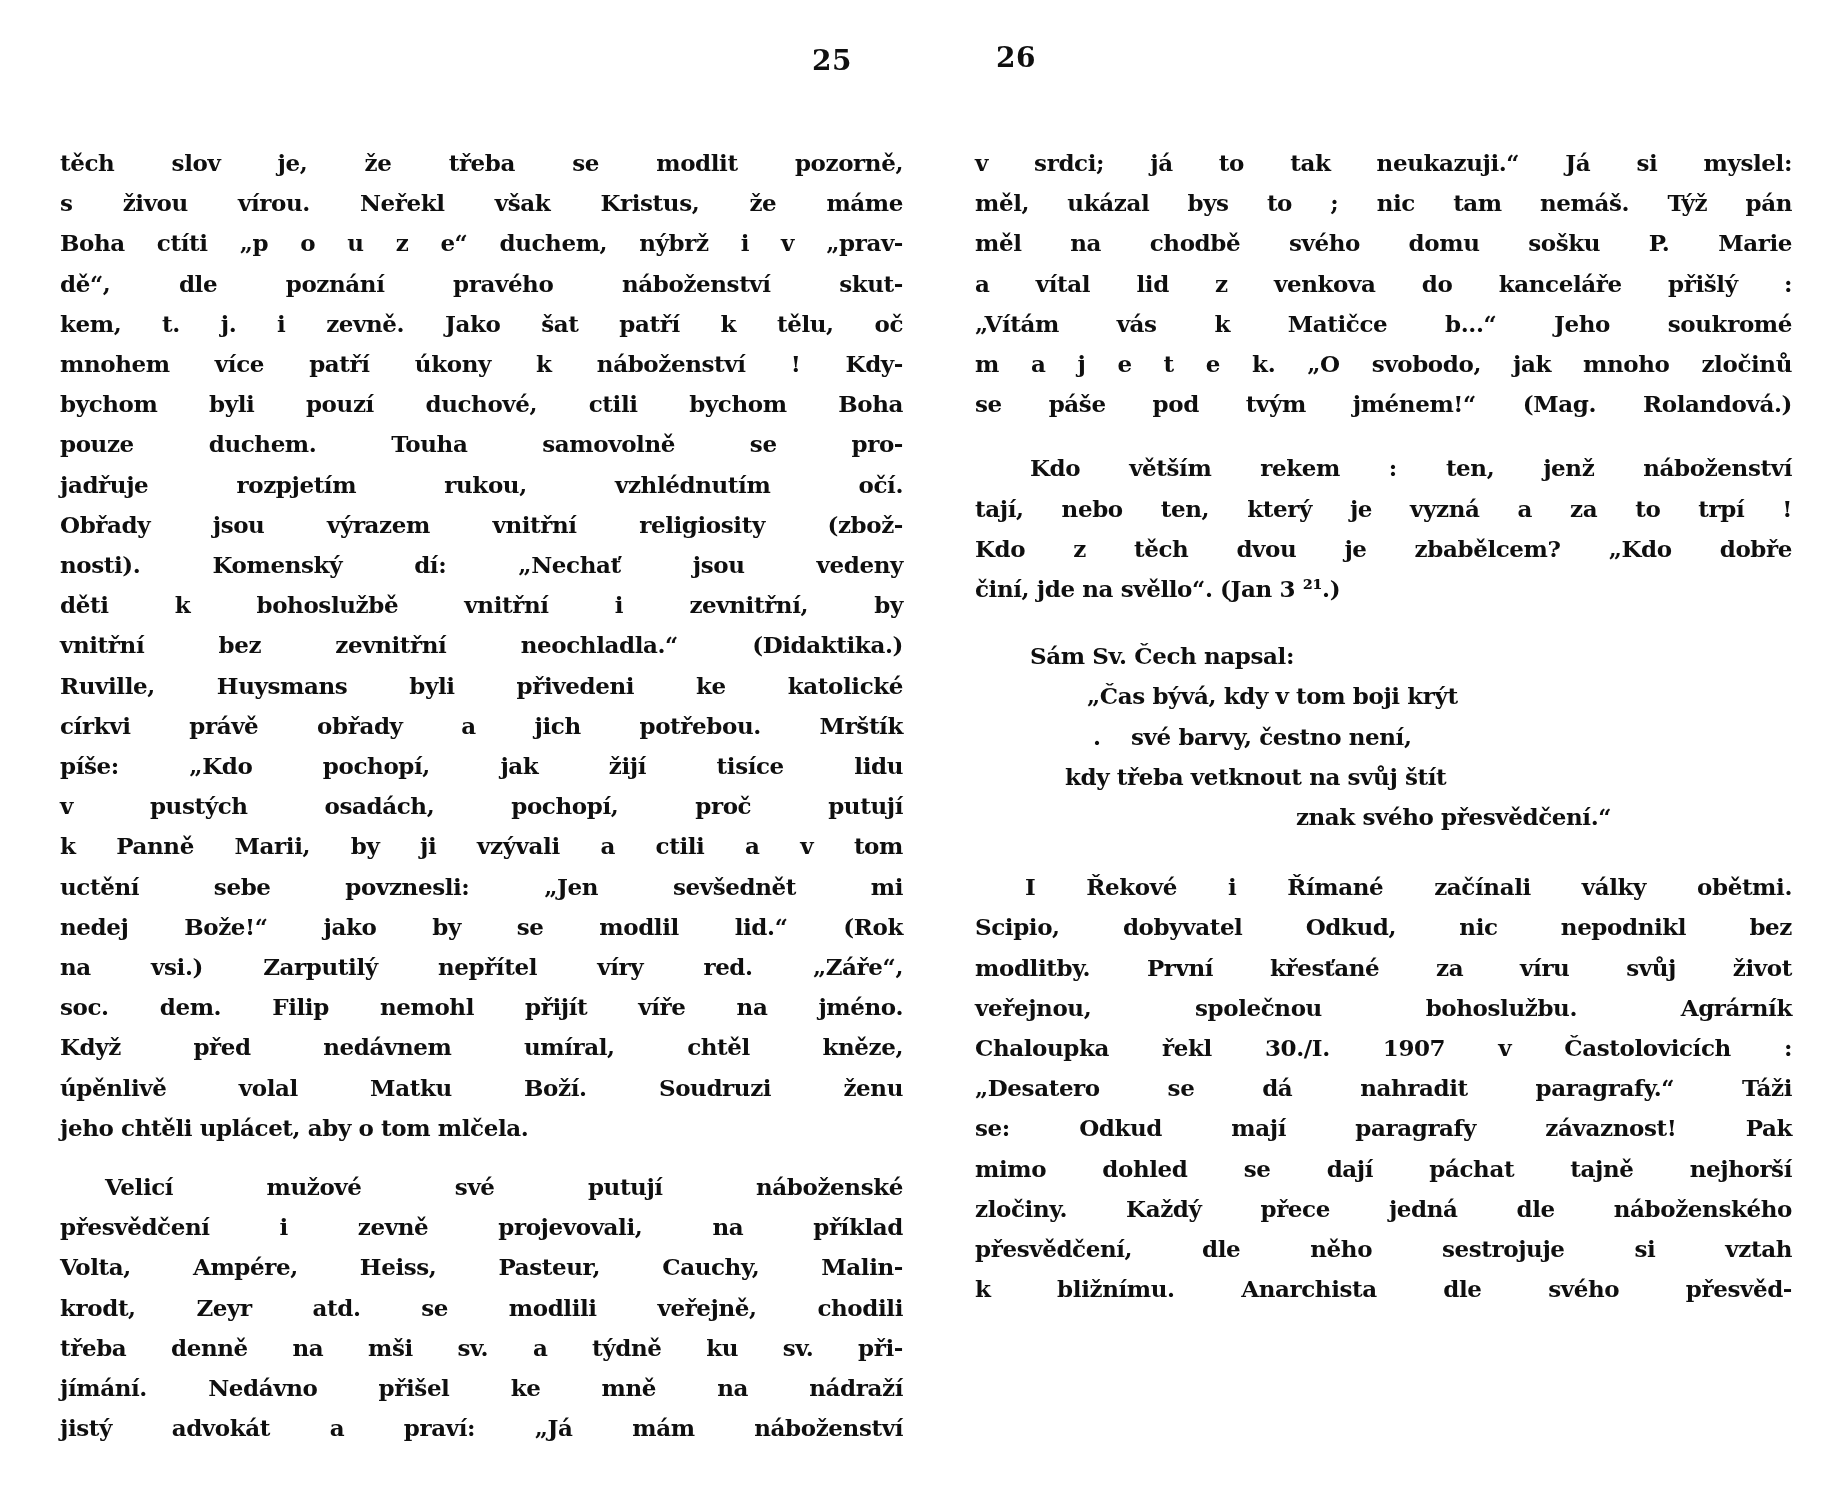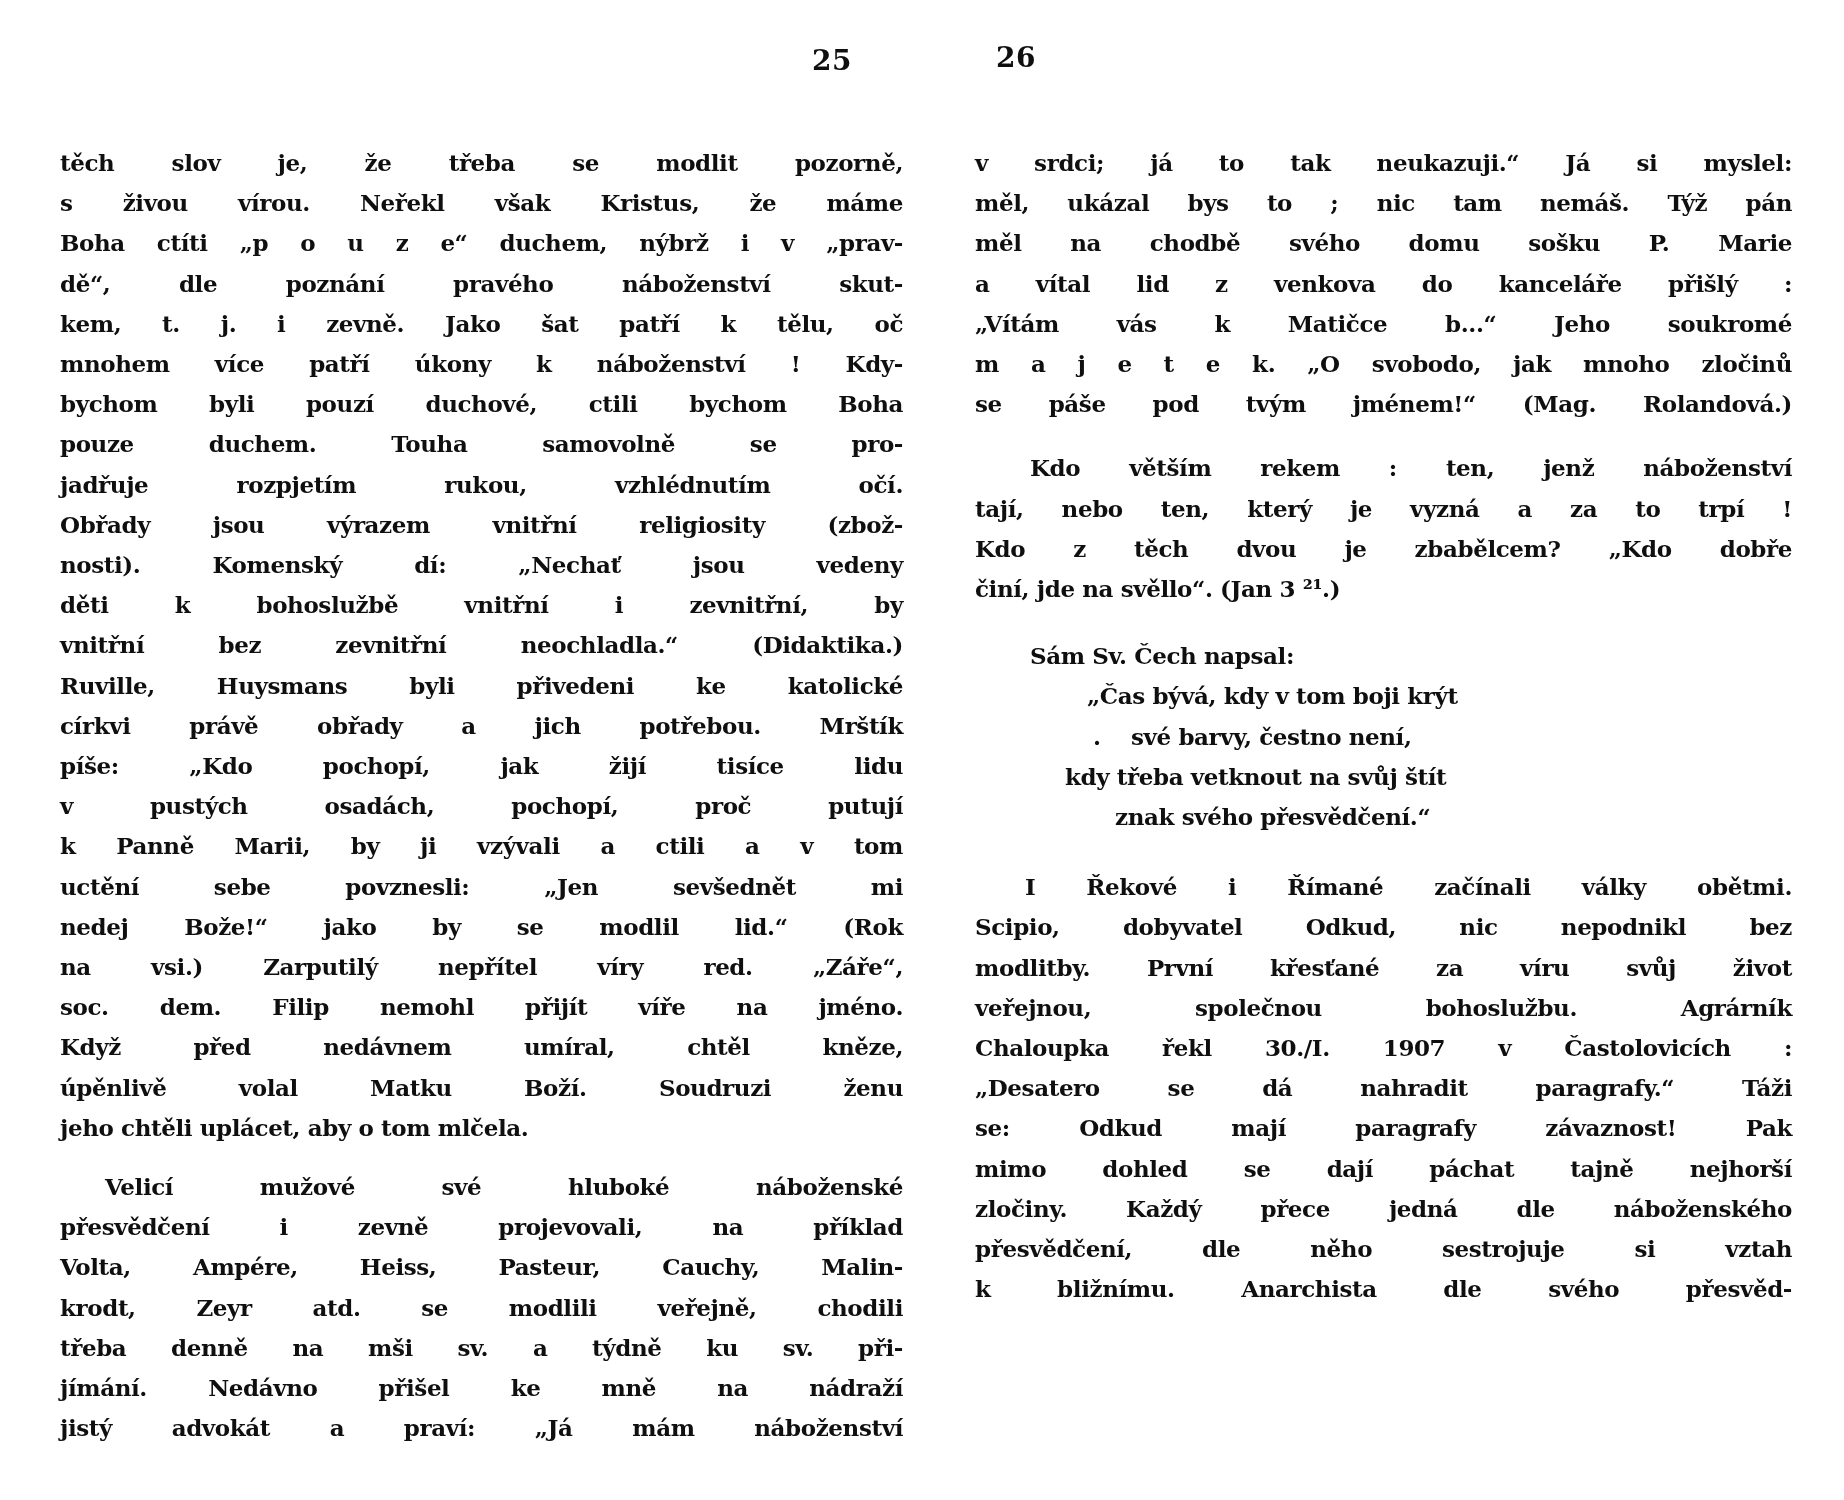--- a/index.html
+++ b/index.html
@@ -63,21 +63,21 @@
       <div class="line just">píše: „Kdo pochopí, jak žijí tisíce lidu</div>
       <div class="line just">v pustých osadách, pochopí, proč putují</div>
       <div class="line just">k Panně Marii, by ji vzývali a ctili a v tom</div>
       <div class="line just">uctění sebe povznesli: „Jen sevšednět mi</div>
       <div class="line just">nedej Bože!“ jako by se modlil lid.“ (Rok</div>
       <div class="line just">na vsi.) Zarputilý nepřítel víry red. „Záře“,</div>
       <div class="line just">soc. dem. Filip nemohl přijít víře na jméno.</div>
       <div class="line just">Když před nedávnem umíral, chtěl kněze,</div>
       <div class="line just">úpěnlivě volal Matku Boží. Soudruzi ženu</div>
       <div class="line">jeho chtěli uplácet, aby o tom mlčela.</div>
-      <div class="line just" style="padding-left: 45px; margin-top: 19px;">Velicí mužové své hluboké náboženské</div>
+      <div class="line just" style="padding-left: 45px; margin-top: 19px;">Velicí mužové své putují náboženské</div>
       <div class="line just">přesvědčení i zevně projevovali, na příklad</div>
       <div class="line just">Volta, Ampére, Heiss, Pasteur, Cauchy, Malin-</div>
       <div class="line just">krodt, Zeyr atd. se modlili veřejně, chodili</div>
       <div class="line just">třeba denně na mši sv. a týdně ku sv. při-</div>
       <div class="line just">jímání. Nedávno přišel ke mně na nádraží</div>
       <div class="line just">jistý advokát a praví: „Já mám náboženství</div>
     </div>
   <div class="col" id="col-right">
       <div class="line just">v srdci; já to tak neukazuji.“ Já si myslel:</div>
       <div class="line just">měl, ukázal bys to ; nic tam nemáš. Týž pán</div>
@@ -87,21 +87,21 @@
       <div class="line just">m a j e t e k. „O svobodo, jak mnoho zločinů</div>
       <div class="line just">se páše pod tvým jménem!“ (Mag. Rolandová.)</div>
       <div class="line just" style="padding-left: 55px; margin-top: 24px;">Kdo větším rekem : ten, jenž náboženství</div>
       <div class="line just">tají, nebo ten, který je vyzná a za to trpí !</div>
       <div class="line just">Kdo z těch dvou je zbabělcem? „Kdo dobře</div>
       <div class="line">činí, jde na svěllo“. (Jan 3 ²¹.)</div>
       <div class="line" style="padding-left: 55px; margin-top: 27px;">Sám Sv. Čech napsal:</div>
       <div class="line" style="padding-left: 112px; ">„Čas bývá, kdy v tom boji krýt</div>
       <div class="line" style="padding-left: 118px;">.&nbsp;&nbsp;&nbsp; své barvy, čestno není,</div>
       <div class="line" style="padding-left: 90px;">kdy třeba vetknout na svůj štít</div>
-      <div class="line" style="padding-left: 140px;">znak svého přesvědčení.“</div>
+      <div class="line" style="padding-left: 140px; text-align: center;">znak svého přesvědčení.“</div>
       <div class="line just" style="padding-left: 50px; margin-top: 30px;">I Řekové i Římané začínali války obětmi.</div>
       <div class="line just">Scipio, dobyvatel Odkud, nic nepodnikl bez</div>
       <div class="line just">modlitby. První křesťané za víru svůj život</div>
       <div class="line just">veřejnou, společnou bohoslužbu. Agrárník</div>
       <div class="line just">Chaloupka řekl 30./I. 1907 v Častolovicích :</div>
       <div class="line just">„Desatero se dá nahradit paragrafy.“ Táži</div>
       <div class="line just">se: Odkud mají paragrafy závaznost! Pak</div>
       <div class="line just">mimo dohled se dají páchat tajně nejhorší</div>
       <div class="line just">zločiny. Každý přece jedná dle náboženského</div>
       <div class="line just">přesvědčení, dle něho sestrojuje si vztah</div>

